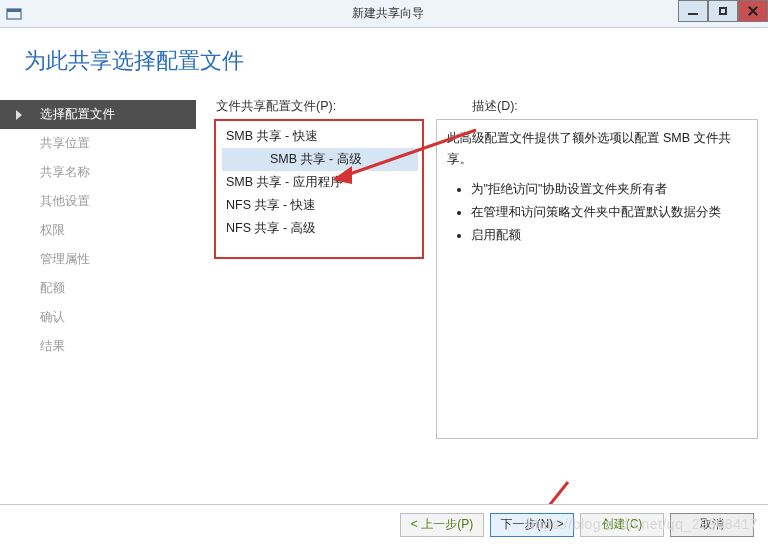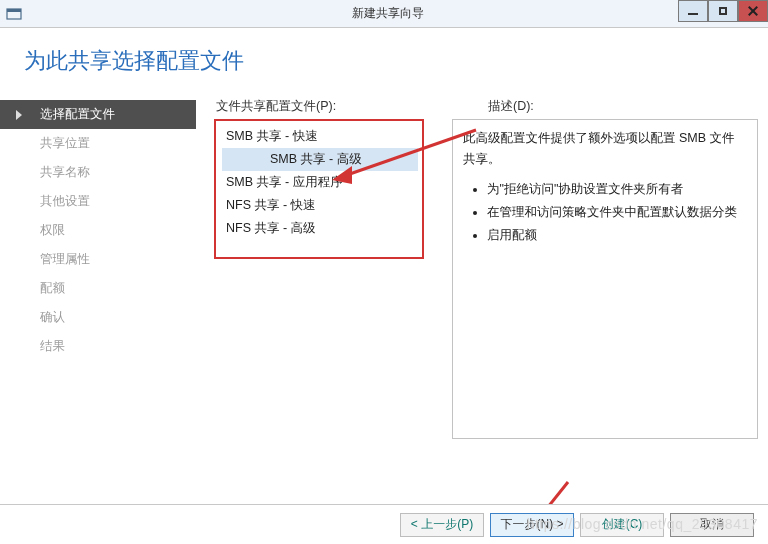--- a/index.html
+++ b/index.html
@@ -24,42 +24,42 @@
   .header h1 { margin: 0; font-size: 22px; font-weight: 400; color: #2a6ebb; }
 
   
   .body { display: flex; padding: 0 10px 0 0; height: 430px; }
 
   .sidebar { width: 196px; padding-top: 6px; }
   .side-item { padding: 6px 0 6px 40px; font-size: 12.5px; color: #9c9c9c; cursor: default; }
   .side-item.active { background: #4f4f4f; color: #fff; position: relative; }
   .side-item.active::before { content:""; position:absolute; left:16px; top:50%; transform:translateY(-50%); width:0;height:0;border-top:5px solid transparent;border-bottom:5px solid transparent;border-left:6px solid #ddd; }
 
-  .content { flex: 1; display: flex; gap: 28px; padding: 4px 0 0 18px; position: relative; }
+  .content { flex: 1; display: flex; gap: 12px; padding: 4px 0 0 18px; position: relative; }
 
   .profiles { width: 210px; }
   .profiles-label { font-size: 12.5px; color: #333; margin-bottom: 4px; padding-left: 2px; }
   .profiles-box { border: 2.5px solid #d23333; height: 140px; padding: 4px 4px 4px 6px; }
   .profile-item { font-size: 12.5px; padding: 3px 4px; color: #222; cursor: default; }
   .profile-item.selected { background: #d6e5f3; padding-left: 48px; }
 
   .desc { flex: 1; position: relative; }
   .desc-label { font-size: 12.5px; color: #333; margin-bottom: 4px; margin-left: 36px; }
   .desc-box { border: 1px solid #c2c2c2; padding: 8px 10px; font-size: 12.5px; color: #222; min-height: 320px; line-height: 1.7; }
   .desc-box ul { margin: 8px 0 0 0; padding-left: 24px; }
   .desc-box li { margin: 2px 0; list-style: disc; }
 
   
   .arrow { position: absolute; pointer-events: none; }
   .arrow svg { display:block; }
 
   
   .footer { position: absolute; bottom: 0; left: 0; right: 0; height: 40px; border-top: 1px solid #c8c8c8; display:flex; justify-content:flex-end; align-items:center; padding: 0 14px; gap: 6px; background:#fff; }
   .btn { min-width: 84px; height: 24px; font-size: 12px; border: 1px solid #8a8a8a; background: #eee; color: #333; display:flex; align-items:center; justify-content:center; cursor:default; }
-  .btn.disabled { color: #0f766e; background:#f4f4f4; border-color:#bdbdbd; }
+  .btn.disabled { color: #4d7c0f; background:#f4f4f4; border-color:#bdbdbd; }
   .btn.primary { background:#e5f1fb; border-color:#3a81c8; }
 
   .watermark { position:absolute; right:10px; bottom:12px; color:#d7d7d7; font-size:14px; letter-spacing:0.5px; pointer-events:none;}
 </style>
 </head>
 <body>
 
 <div class="titlebar">
   <div class="app-icon">
     <svg width="16" height="14" viewBox="0 0 16 14">

